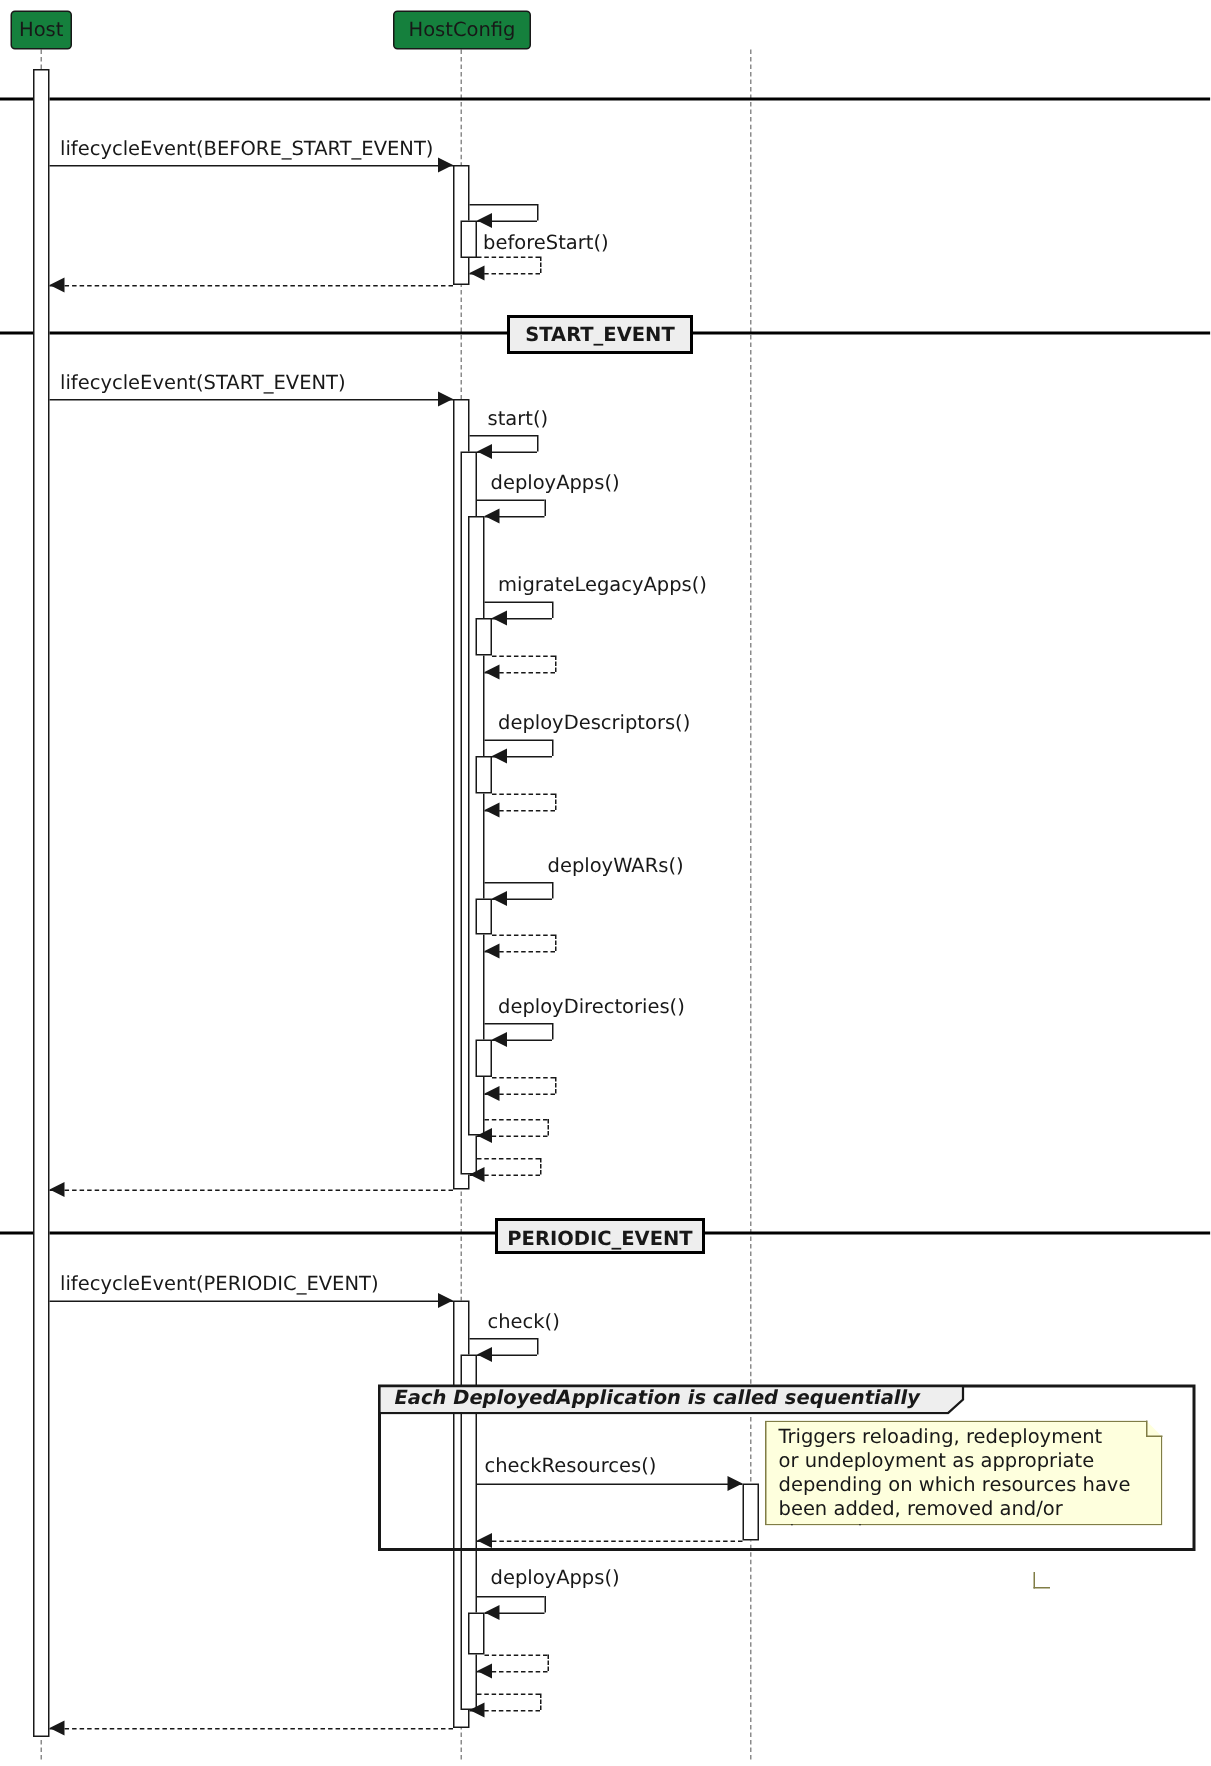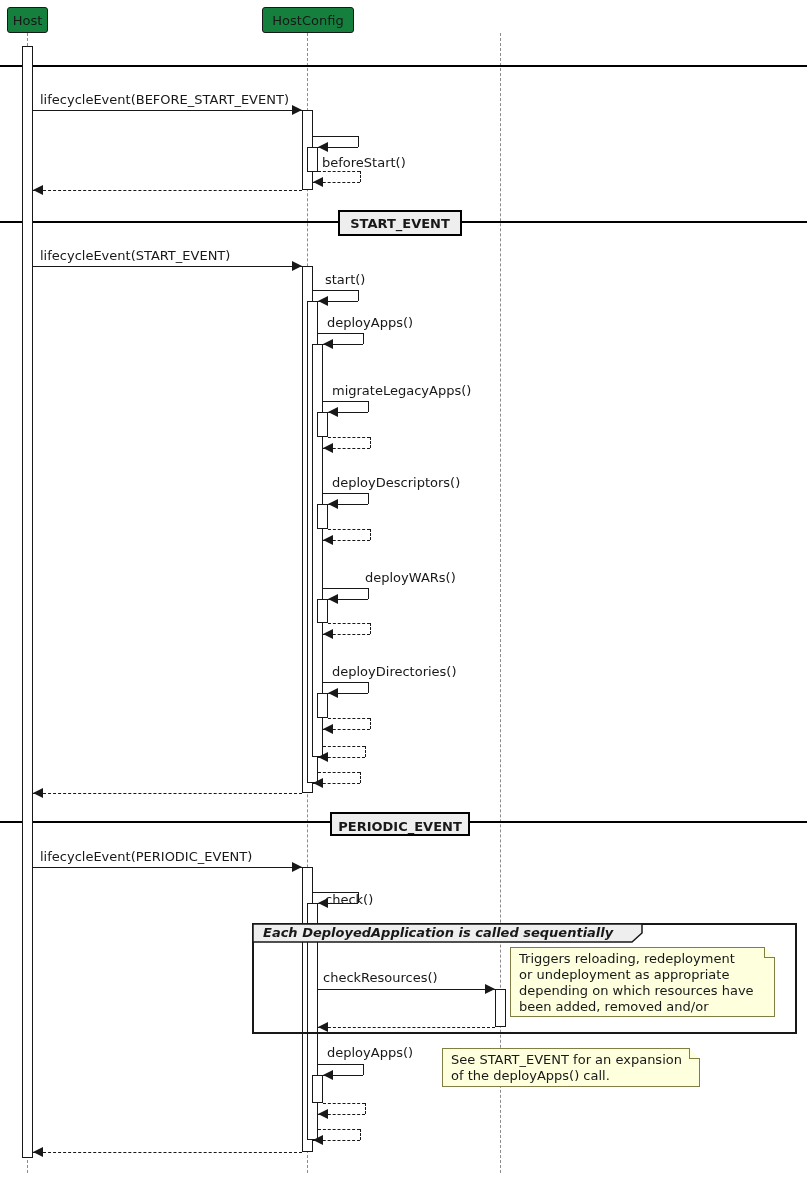--- a/index.html
+++ b/index.html
@@ -170,21 +170,21 @@
   <div class="ahl" style="left:33px;top:788px;"></div>
 
   <div class="dbox" style="left:330px;top:812px;width:140px;height:24px;align-items:flex-end;">
     <span>PERIODIC_EVENT</span>
   </div>
 
   <div class="lbl" style="left:40px;top:849px;">lifecycleEvent(PERIODIC_EVENT)</div>
   <div class="hl" style="left:33px;top:867px;width:269px;"></div>
   <div class="ahr" style="left:292px;top:862px;"></div>
 
-  <div class="lbl" style="left:325px;top:874px;margin-top:18px;">check()</div>
+  <div class="lbl" style="left:325px;top:874px;">check()</div>
   <div class="hl" style="left:313px;top:892px;width:45px;"></div>
   <div class="vl" style="left:358px;top:892px;height:11px;"></div>
   <div class="hl" style="left:318px;top:903px;width:40px;"></div>
   <div class="ahl" style="left:318px;top:898px;"></div>
 
   <div class="grp" style="left:252px;top:923px;width:545px;height:111px;"></div>
   <svg class="grph" style="left:252px;top:923px;" width="392" height="20">
     <polygon points="1,1 390,1 390,10 380,19 1,19" fill="#EEEEEE" stroke="#181818" stroke-width="1.5"></polygon>
   </svg>
   <div class="grplbl" style="left:263px;top:925px;font-style:italic;">Each DeployedApplication is called sequentially</div>
@@ -201,22 +201,20 @@
 depending on which resources have
 been added, removed and/or changed.</div>
   <div class="fold" style="left:764px;top:947px;"></div>
 
   <div class="lbl" style="left:327px;top:1045px;">deployApps()</div>
   <div class="hl" style="left:318px;top:1064px;width:45px;"></div>
   <div class="vl" style="left:363px;top:1064px;height:11px;"></div>
   <div class="hl" style="left:323px;top:1075px;width:40px;"></div>
   <div class="ahl" style="left:323px;top:1070px;"></div>
 
-  <div class="note" style="left:442px;top:1048px;width:258px;height:39px;">See START_EVENT for an expansion
-of the deployApps() call.</div>
   <div class="fold" style="left:689px;top:1048px;"></div>
 
   <div class="hd" style="left:323px;top:1103px;width:42px;"></div>
   <div class="vd" style="left:365px;top:1103px;height:11px;"></div>
   <div class="hd" style="left:318px;top:1114px;width:47px;"></div>
   <div class="ahl" style="left:318px;top:1109px;"></div>
 
   <div class="hd" style="left:318px;top:1129px;width:42px;"></div>
   <div class="vd" style="left:360px;top:1129px;height:11px;"></div>
   <div class="hd" style="left:313px;top:1140px;width:47px;"></div>

